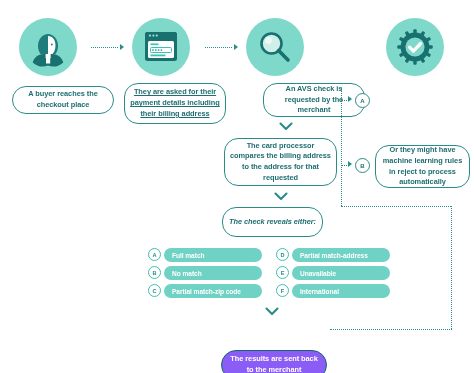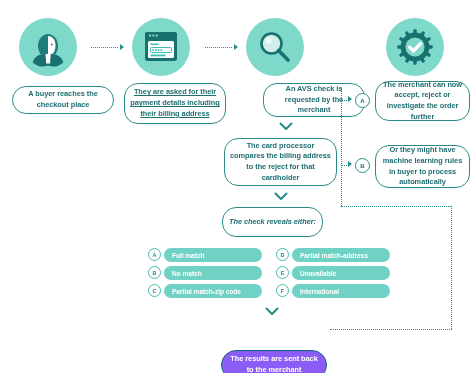--- a/index.html
+++ b/index.html
@@ -202,21 +202,21 @@
     <span>An AVS check is requested by the merchant</span>
   </div>
 
   <div class="chev" style="left:279px;top:122px;">
     <svg width="14" height="9" viewBox="0 0 14 9">
         <path d="M1.5 1.6L7 7l5.5-5.4" fill="none" stroke="#2A8C88" stroke-width="2.1" stroke-linecap="round" stroke-linejoin="round"></path>
       </svg>
   </div>
 
   <div class="box" style="left:224px;top:138px;width:113px;height:48px;">
-    <span>The card processor compares the billing address to the reject for that cardholder</span>
+    <span>The card processor compares the billing address to the address for that requested</span>
   </div>
 
   <div class="chev" style="left:274px;top:192px;">
     <svg width="14" height="9" viewBox="0 0 14 9">
         <path d="M1.5 1.6L7 7l5.5-5.4" fill="none" stroke="#2A8C88" stroke-width="2.1" stroke-linecap="round" stroke-linejoin="round"></path>
       </svg>
   </div>
 
   <div class="box" style="left:222px;top:207px;width:101px;height:30px;font-style:italic;">
     <span>The check reveals either:</span>
@@ -232,26 +232,23 @@
   <div class="letter-circle" style="left:355px;top:93px;">
     <span>A</span>
   </div>
 
   <div class="dline-h" style="left:341px;top:165px;width:8px;"></div>
   <div class="mini-head" style="left:348px;top:161px;"></div>
   <div class="letter-circle" style="left:355px;top:158px;">
     <span>B</span>
   </div>
 
-  <div class="box" style="left:375px;top:81px;width:95px;height:40px;">
-    <span>The merchant can now accept, reject or investigate the order further</span>
-  </div>
 
   <div class="box" style="left:375px;top:145px;width:95px;height:43px;">
-    <span>Or they might have machine learning rules in buyer to process automatically</span>
+    <span>Or they might have machine learning rules in reject to process automatically</span>
   </div>
 
   <div class="pill-letter" style="left:148px;top:248px;">
     <span>A</span>
   </div>
   <div class="pill" style="left:164px;top:248px;width:98px;">
     <span>Full match</span>
   </div>
 
   <div class="pill-letter" style="left:148px;top:266px;">

